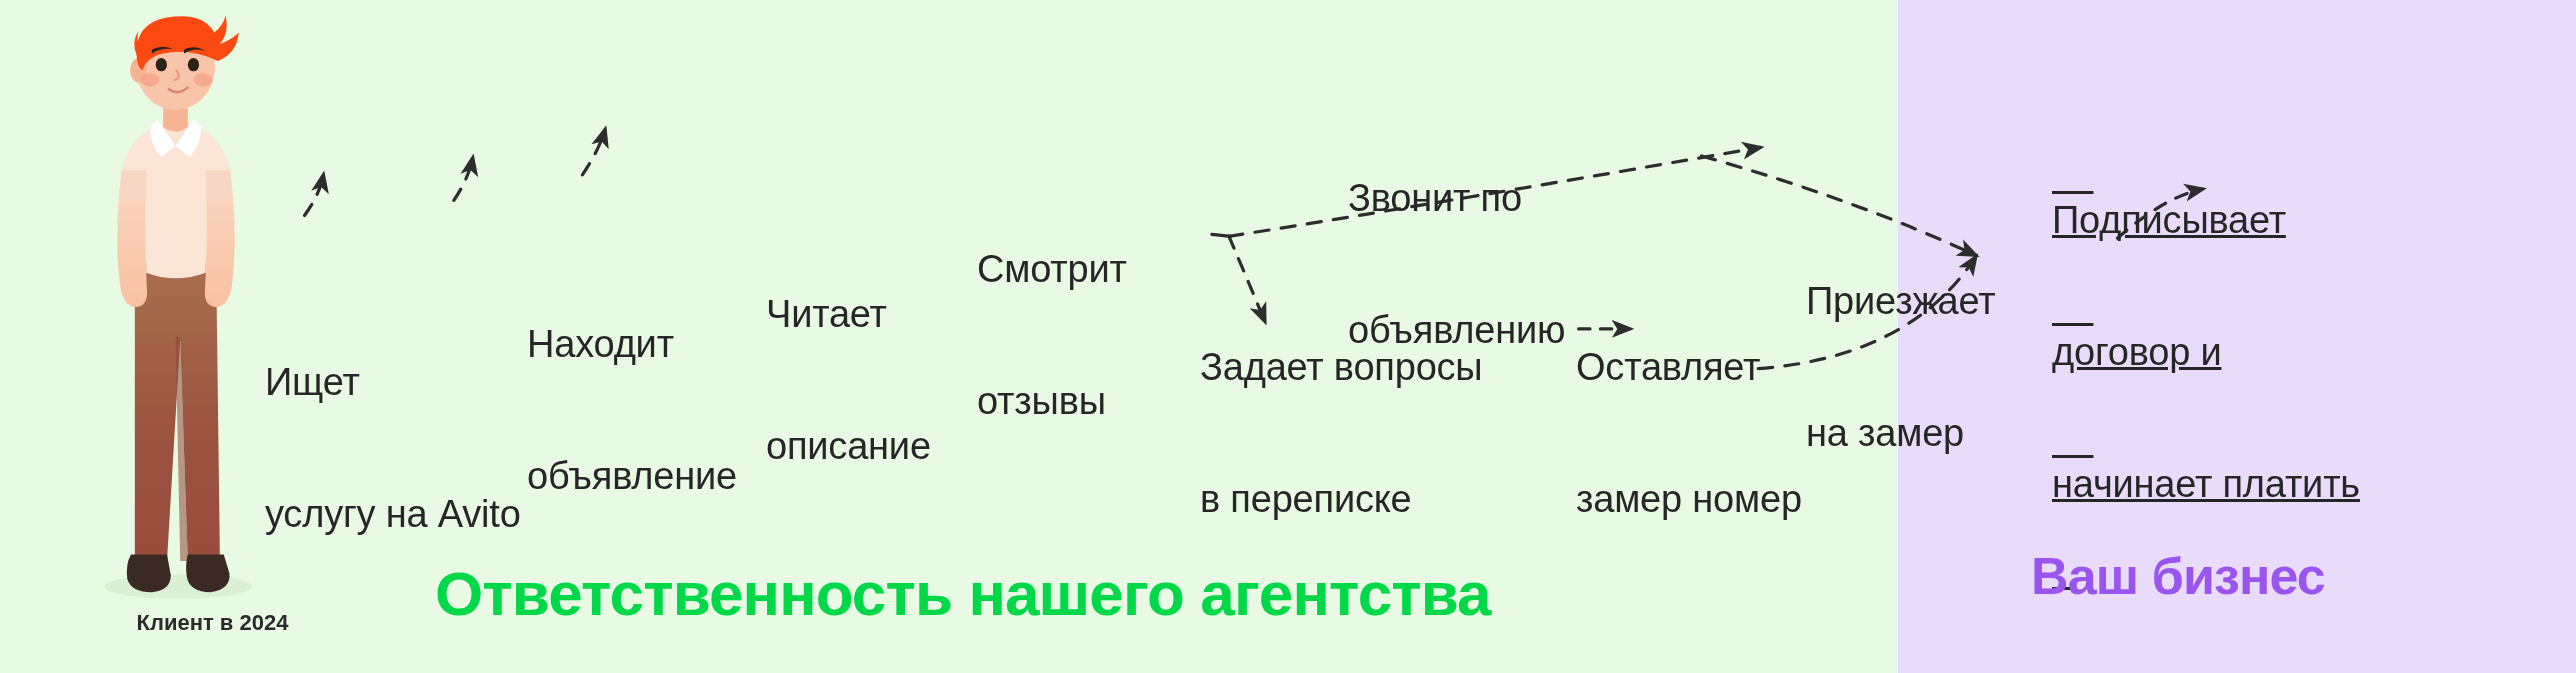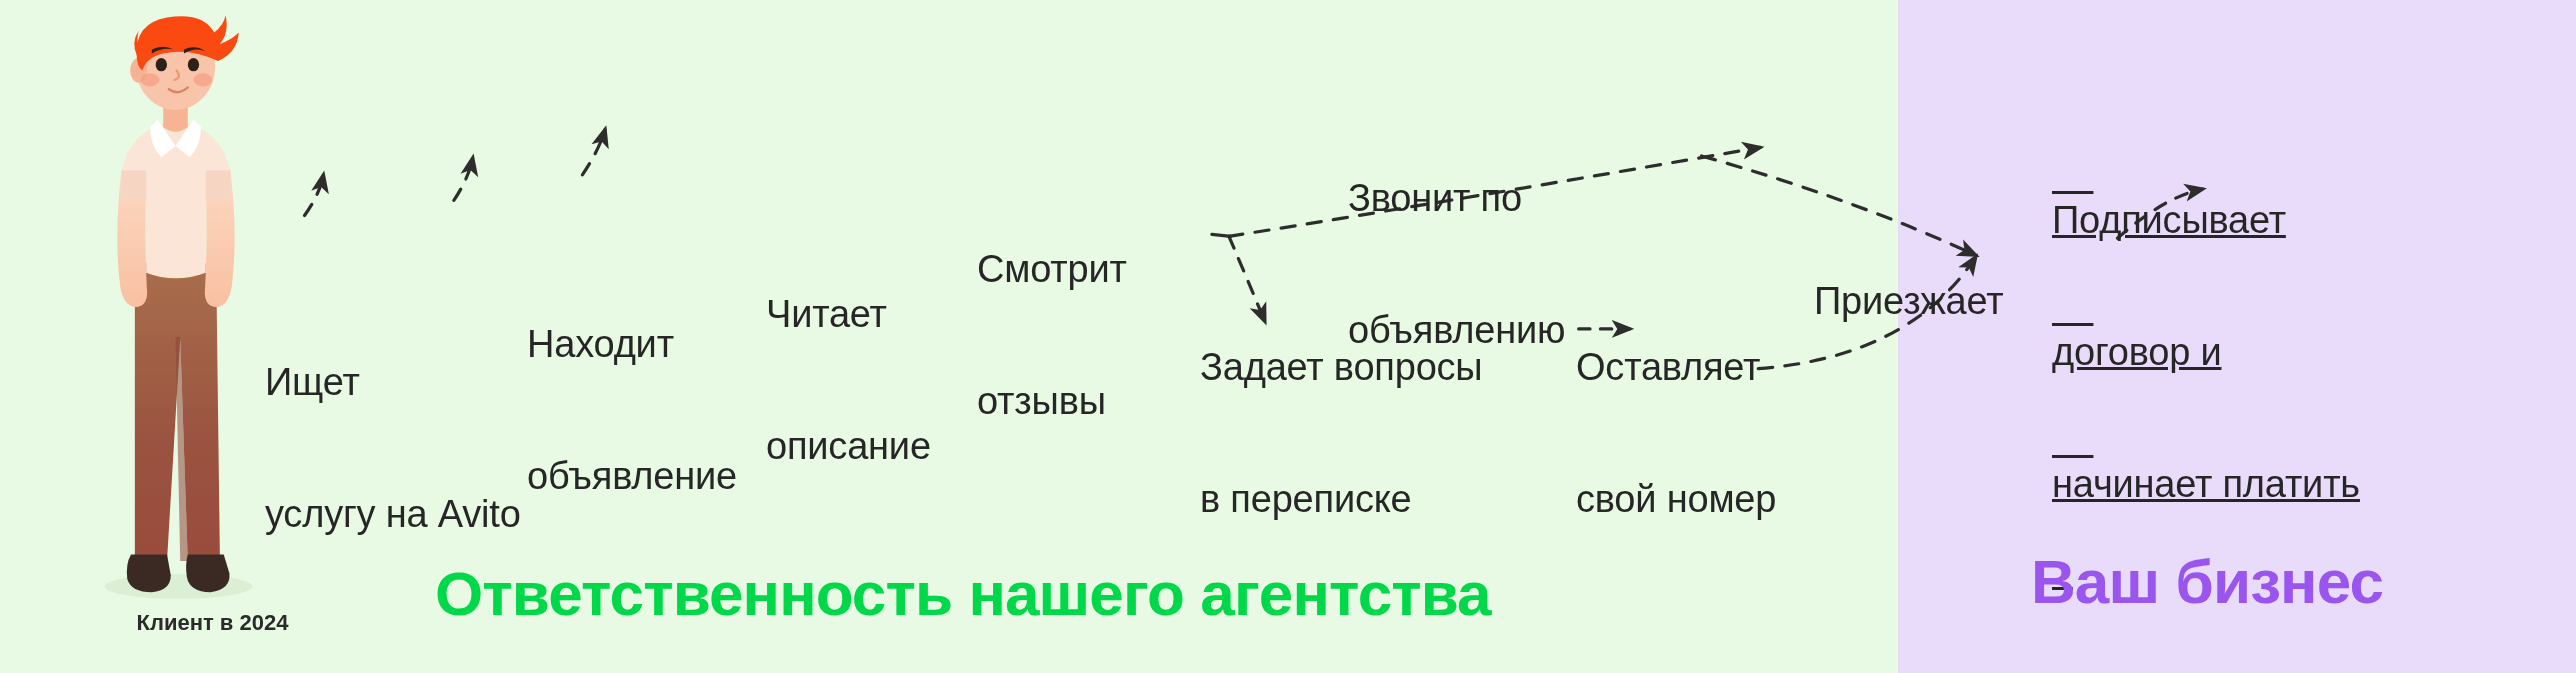--- a/index.html
+++ b/index.html
@@ -14,21 +14,21 @@
 
   #flow-svg { position:absolute; left:0; top:0; width:2576px; height:673px; pointer-events:none; }
 
   .node {
     position:absolute; color:#262626; font-size:38px; line-height:44px;
     white-space:pre; letter-spacing:-0.2px;
   }
 
   .heading { position:absolute; font-weight:bold; white-space:pre; }
   #heading-green  { font-size:62px; color:#00d84a; left:435px;  top:546px; letter-spacing:-0.9px;margin-top:12px; }
-  #heading-purple { font-size:62px; color:#9a55ef; left:2031px; top:546px; letter-spacing:-0.9px; }
+  #heading-purple { font-size:52px; color:#9a55ef; left:2031px; top:546px; letter-spacing:-0.9px; }
 
   #person-caption {
     position:absolute; left:104px; top:610px; width:217px; text-align:center;
     font-size:22px; font-weight:bold; color:#2b2b2b;
   }
 
   #person { position:absolute; left:76px; top:7.6px; width:199px; height:605px; }
 </style>
 </head>
 <body>
@@ -138,25 +138,26 @@
     <div>объявлению</div>
   </div>
 
   <div class="node" style="left: 1200px; top: 257px;">
     <div>Задает вопросы</div>
     <div>в переписке</div>
   </div>
 
   <div class="node" style="left: 1576px; top: 257px;">
     <div>Оставляет</div>
-    <div>свой номер</div>
+    <div>замер номер</div>
   </div>
 
-  <div class="node" style="left: 1806px; top: 191px; margin-left: 8px;">
+  <div class="node" style="left: 1806px; top: 191px;">
     <div>Приезжает</div>
+    <div>на замер</div>
   </div>
 
   <div class="node" style="left: 2052px; top: 110px; text-decoration: underline;">
     <div>Подписывает</div>
     <div>договор и</div>
     <div>начинает платить</div>
   </div>
 
   <div class="heading" id="heading-green" style="color: rgb(0, 216, 74);">Ответственность нашего агентства</div>
   <div class="heading" id="heading-purple" style="color: rgb(154, 85, 239);">Ваш бизнес</div>

